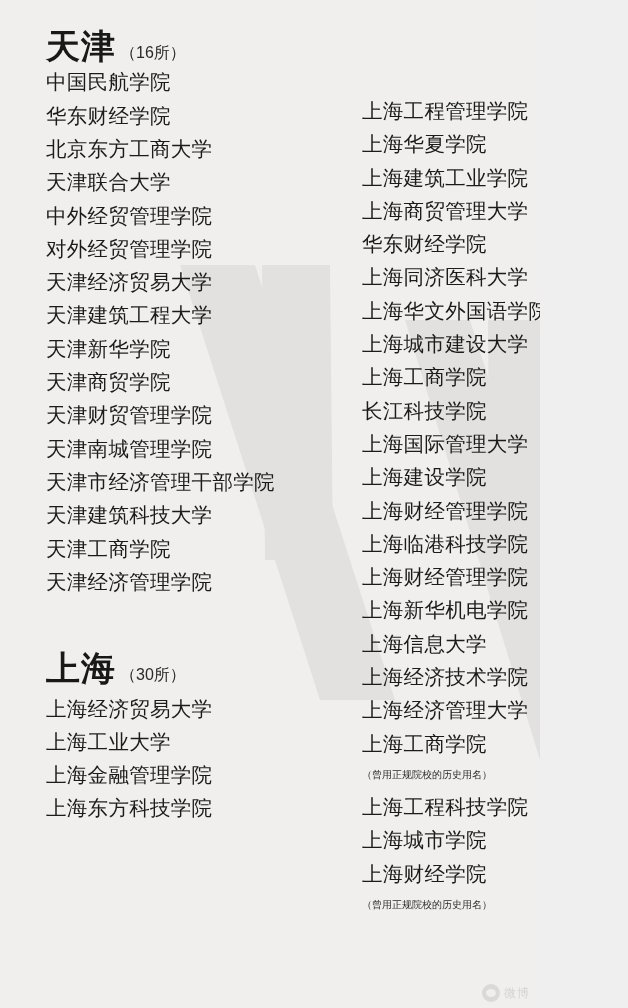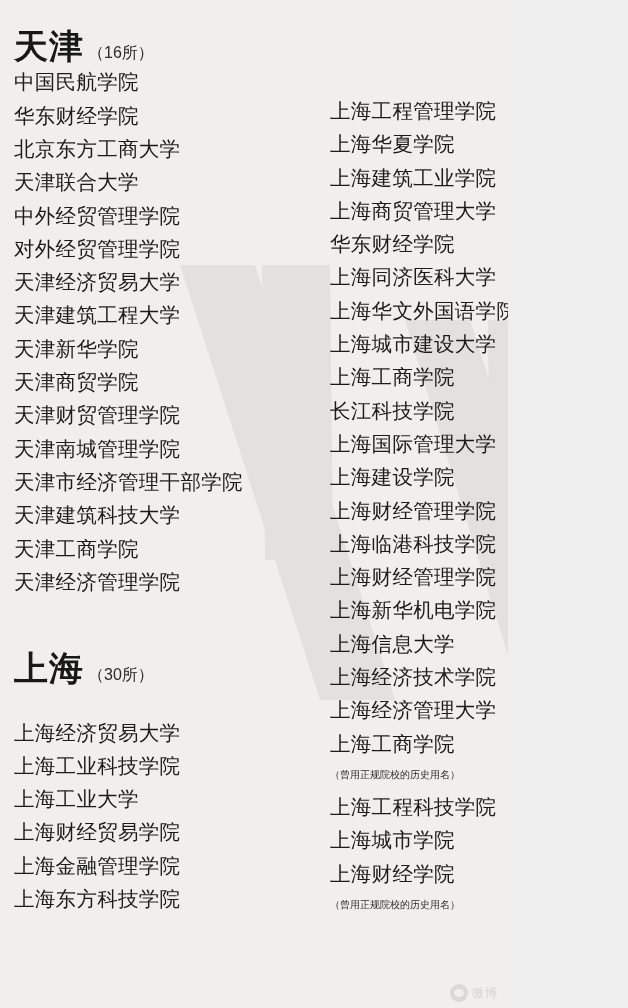--- a/index.html
+++ b/index.html
@@ -13,20 +13,21 @@
     font-family: "Liberation Sans", "DejaVu Sans", sans-serif;
     overflow: hidden;
     position: relative;
   }
   .page {
     position: relative;
     width: 508px;
     height: 1008px;
     background: #f0efed;
     overflow: hidden;
+    padding-left: 32px;
   }
   
   .watermark {
     position: absolute;
     top: 0; left: 0;
     width: 628px;
     height: 1008px;
     pointer-events: none;
     z-index: 0;
   }
@@ -155,25 +156,23 @@
         <li>天津经济管理学院</li>
       </ul>
 
       <div class="spacer-block"></div>
 
       <div class="section-head">
         <span class="section-title">上海</span>
         <span class="section-count">（30所）</span>
       </div>
 
-      <ul class="list" style="margin-top:28px;">
+      <ul class="list" style="margin-top:4px;">
         <li>上海经济贸易大学</li>
-        <li>上海工业科技学院</li>
         <li>上海工业大学</li>
-        <li>上海财经贸易学院</li>
         <li>上海金融管理学院</li>
         <li>上海东方科技学院</li>
       </ul>
     </div>
 
     <div class="col col-right">
       <ul class="list" style="margin-top:94px;">
         <li>上海工程管理学院</li>
         <li>上海华夏学院</li>
         <li>上海建筑工业学院</li>

